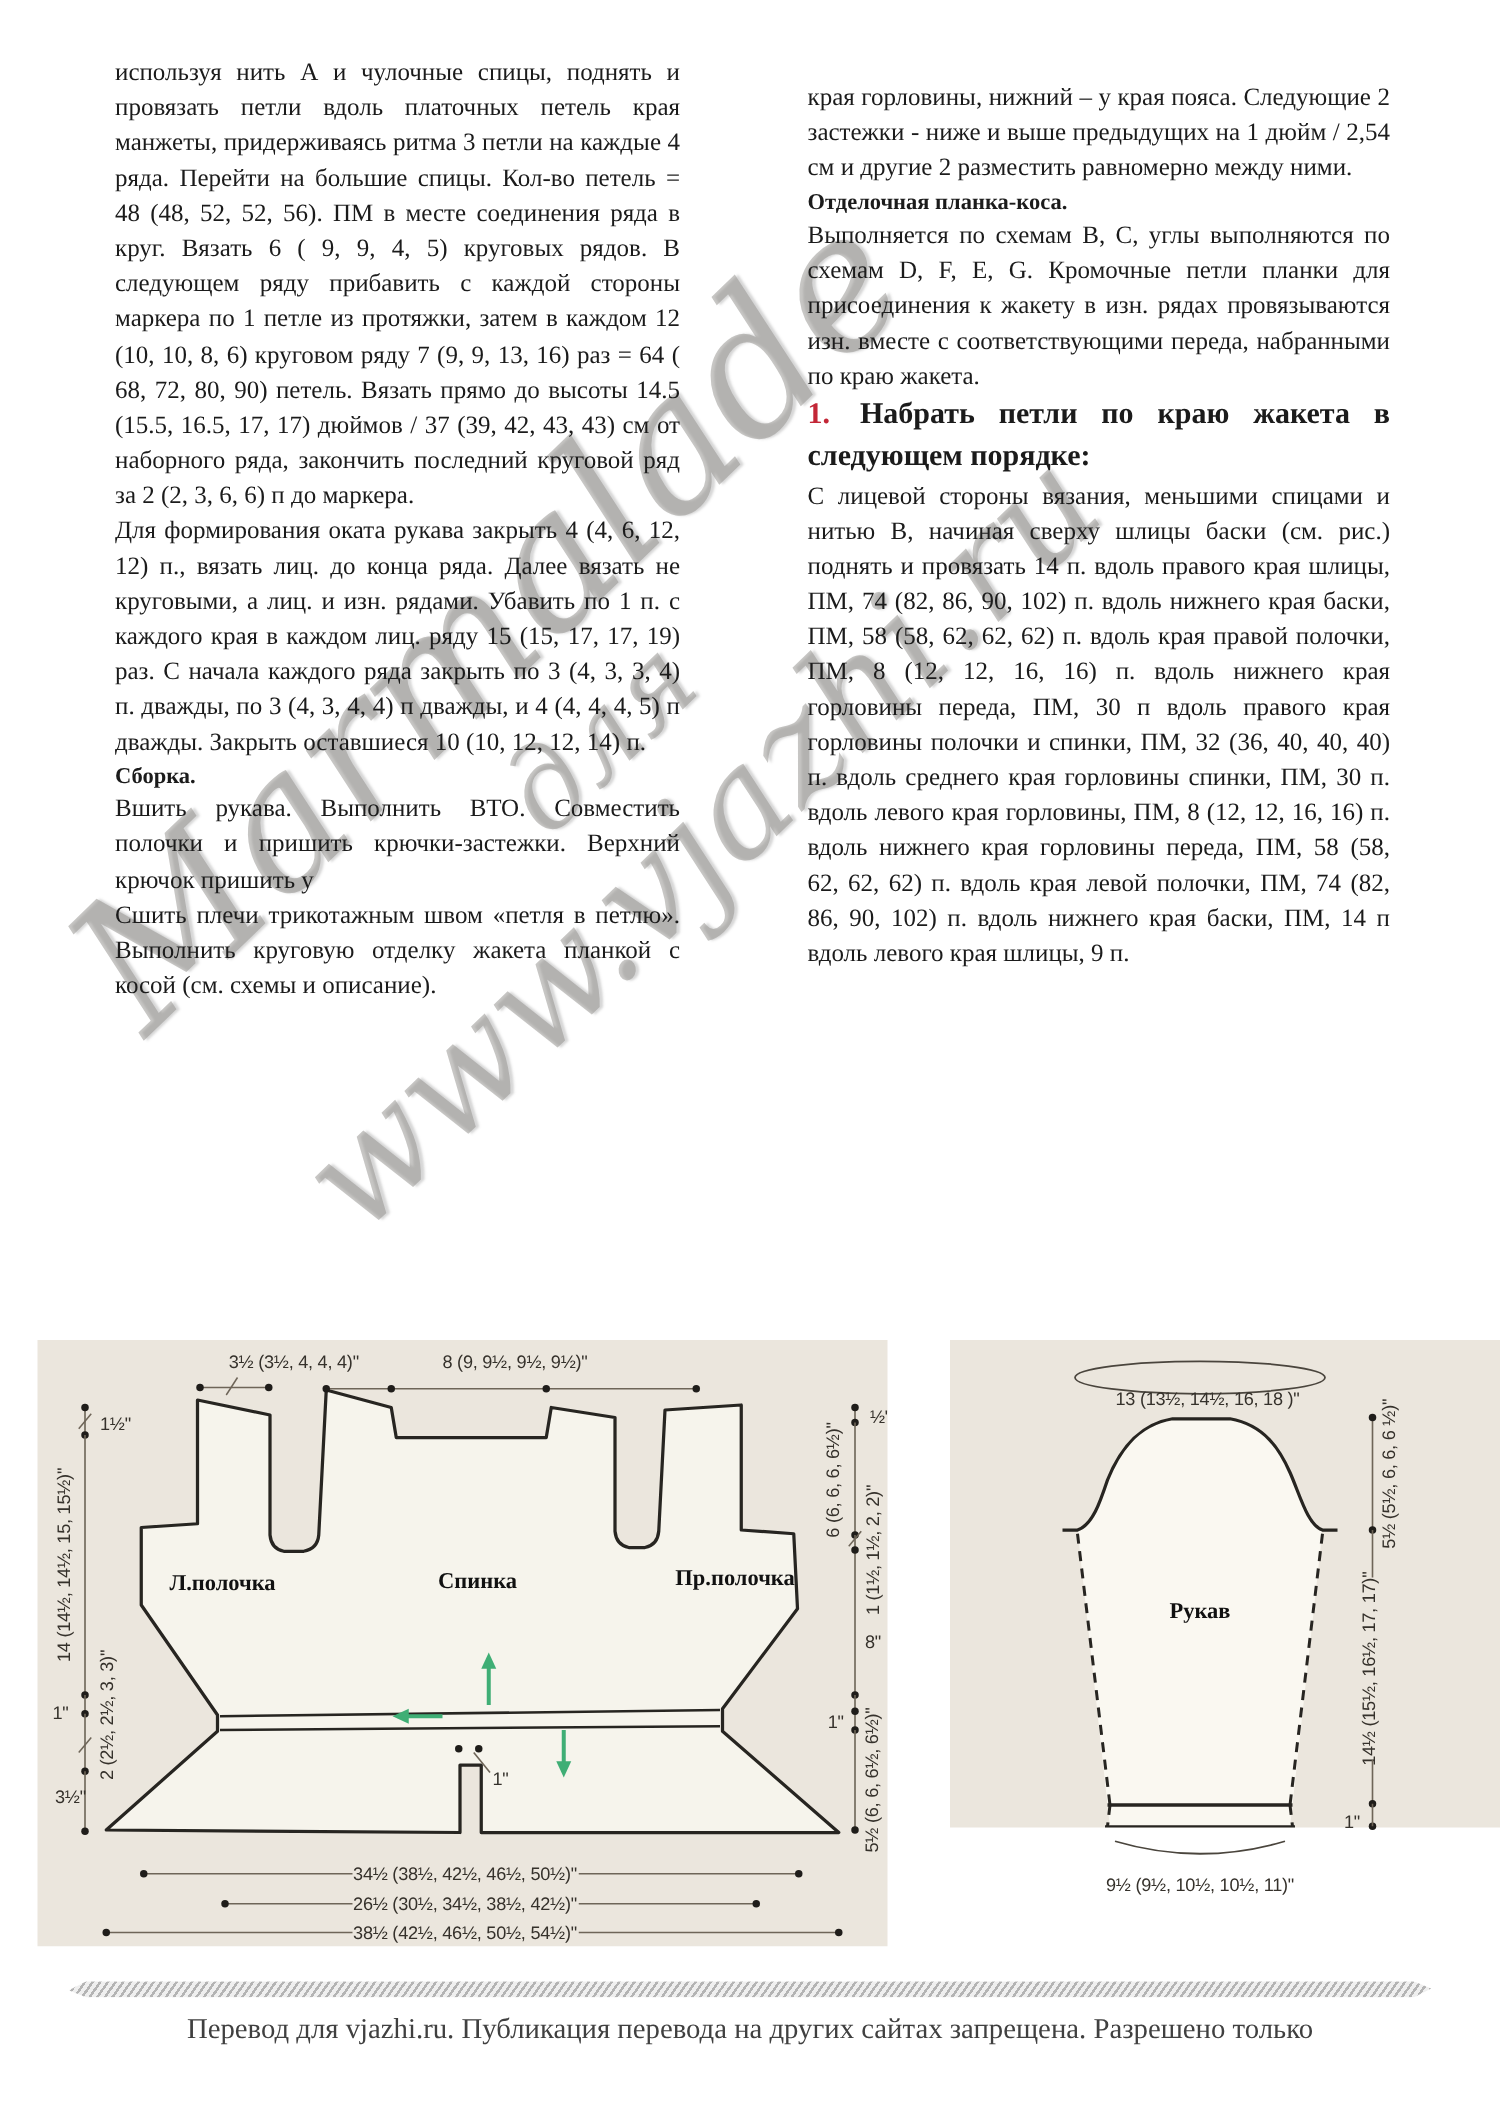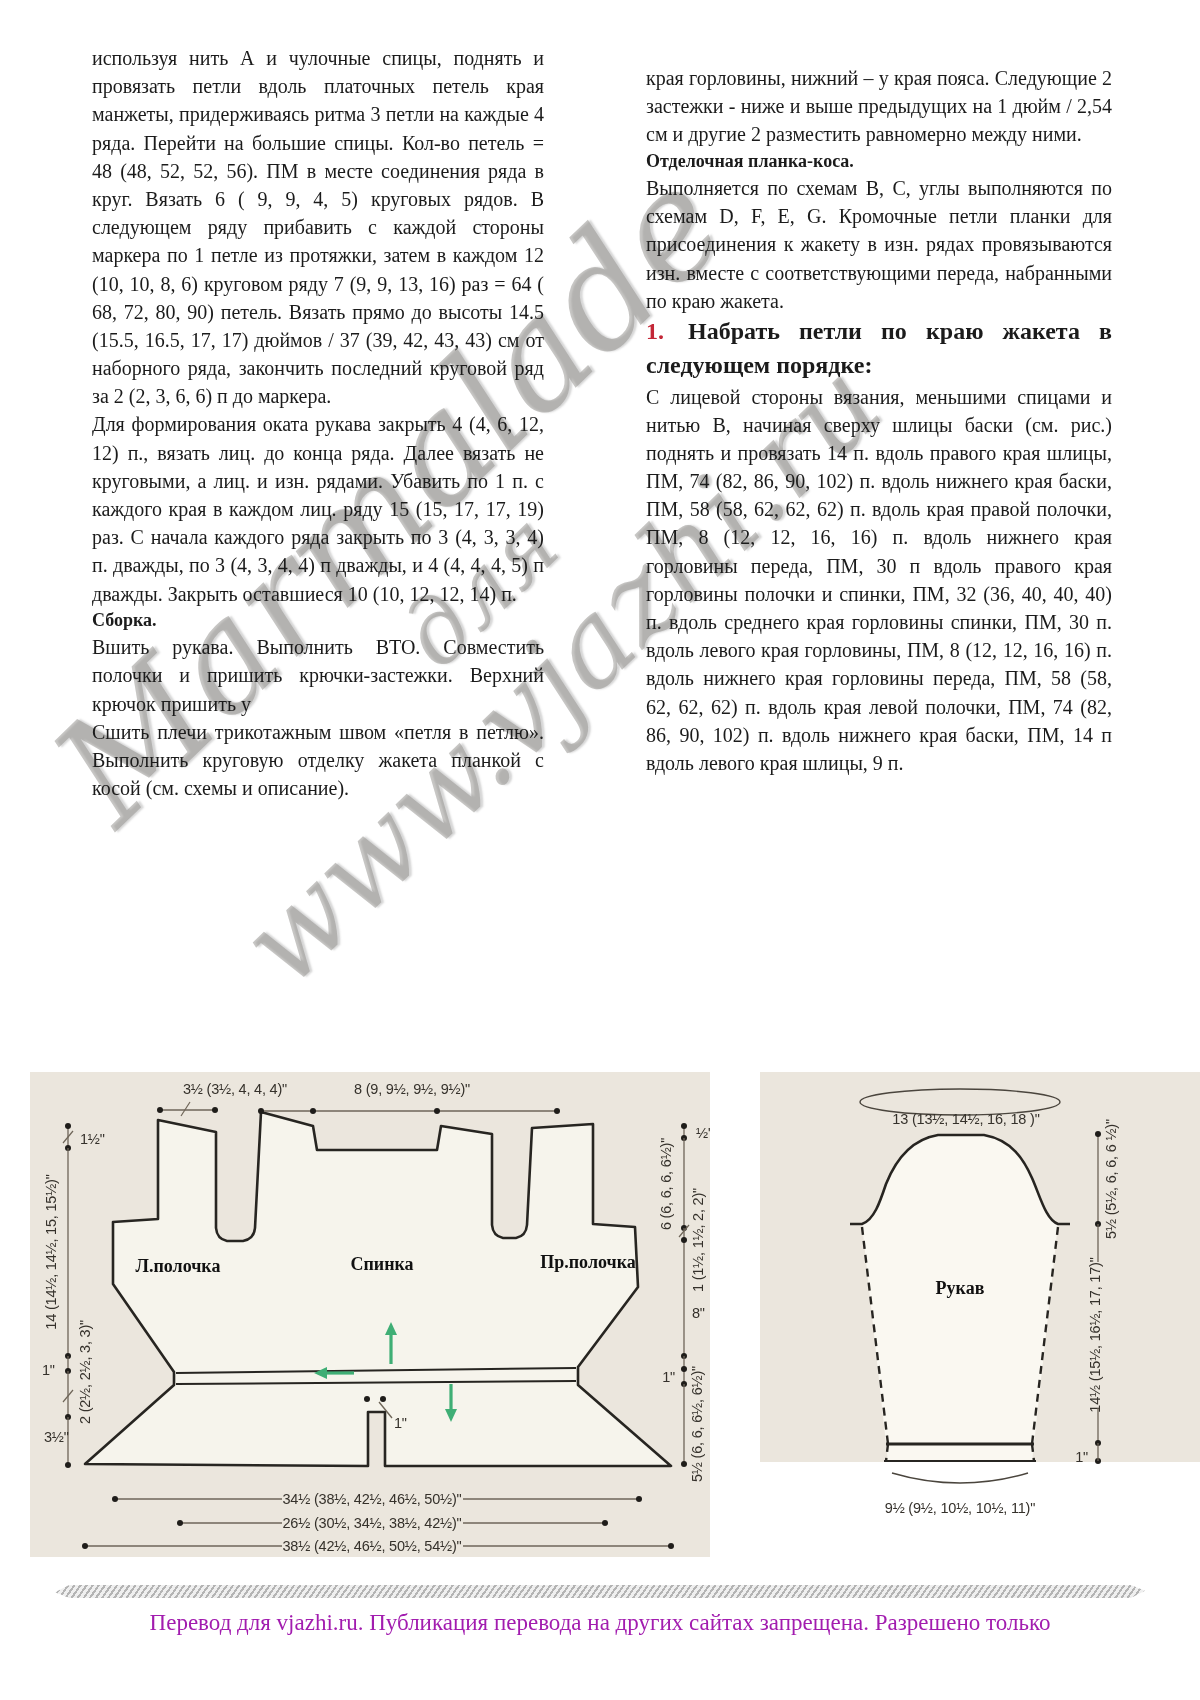--- a/index.html
+++ b/index.html
@@ -44,21 +44,21 @@
   .greenhead { fill:#3fae75; }
   .thinarc   { stroke:#4a453d; stroke-width:1.4; fill:none; }
   
   .footer-bar {
     position:absolute; left:55px; top:1585px; width:1090px; height:13px; z-index:1;
     background:repeating-linear-gradient(125deg,#b4b4b4 0 2px,#efefef 2px 5px);
     clip-path:polygon(0 55%,1.3% 0,98.7% 0,100% 45%,98.7% 100%,1.3% 100%);
   }
   .footer-text {
     position:absolute; left:60px; top:1606px; width:1080px; z-index:1;
-    text-align:center; font-size:23px; line-height:1.45; color:#a21caf;
+    text-align:center; font-size:23px; line-height:1.45; color:#404040;
   }
 </style>
 </head>
 <body>
 
 <div class="page">
 
   <div class="watermark">
     <div class="wm1">Marmalade</div>
     <div class="wm2">для</div>

